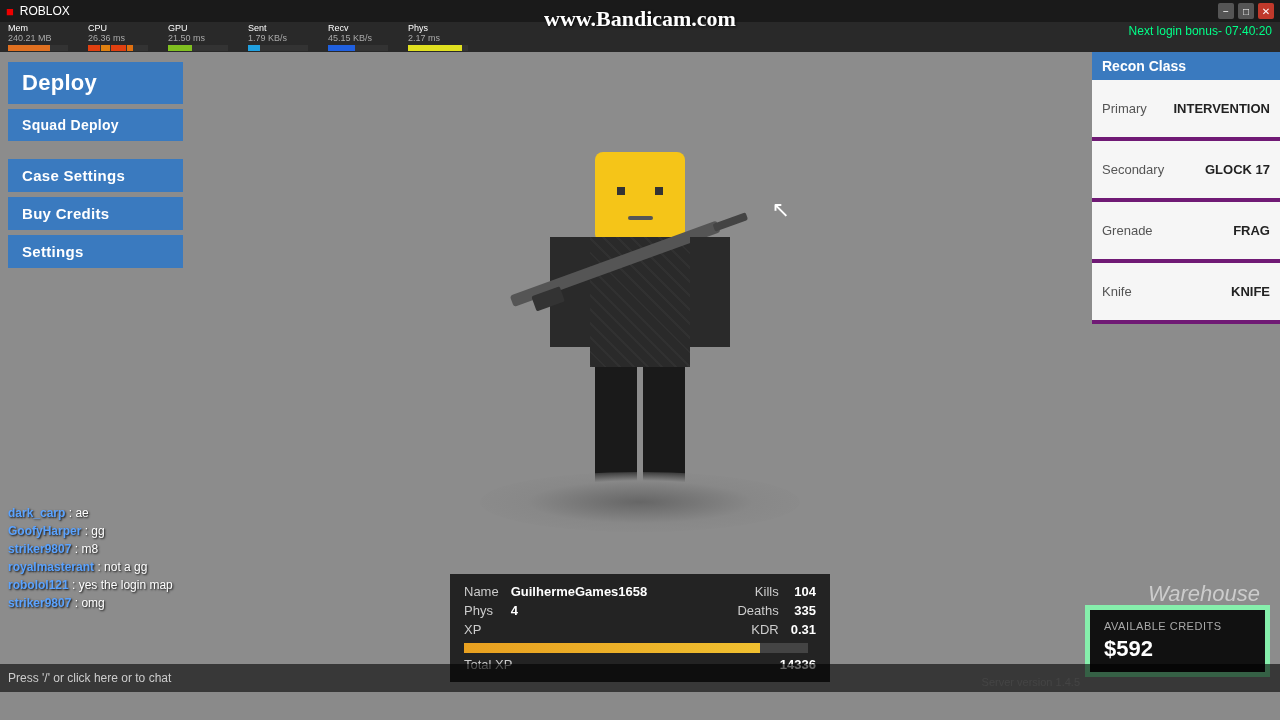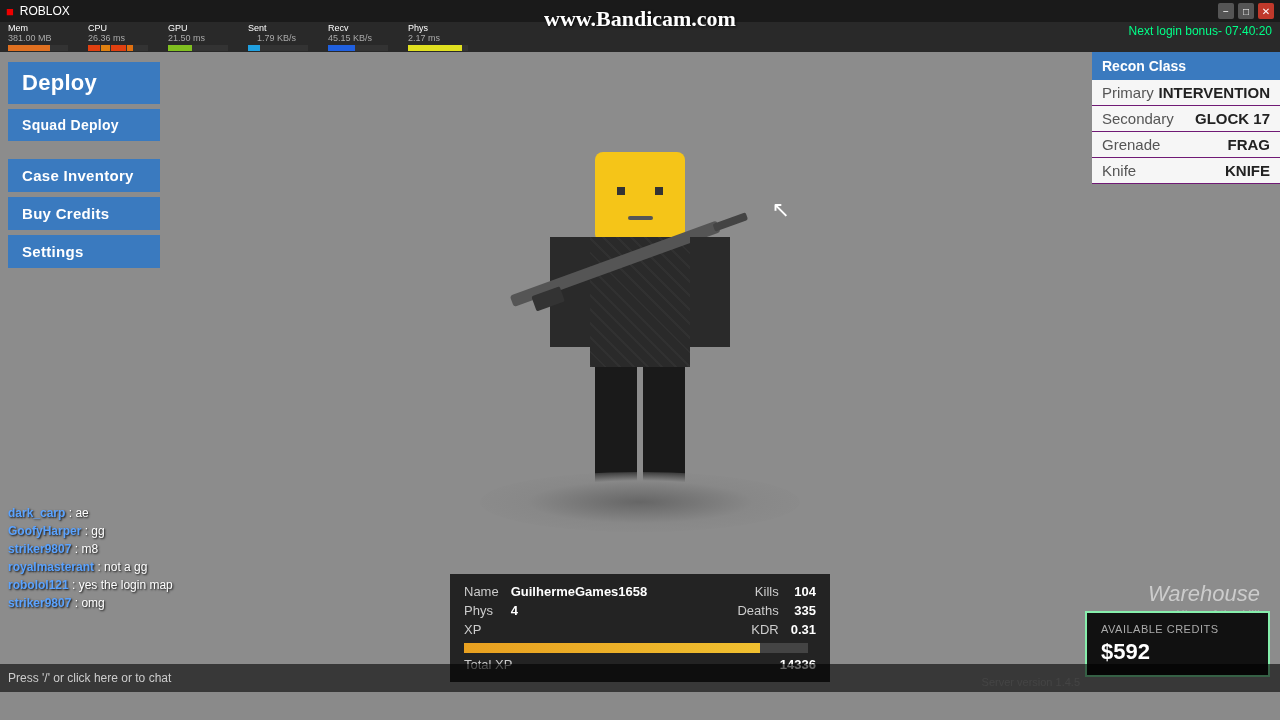--- a/index.html
+++ b/index.html
@@ -97,21 +97,21 @@
 
     
     #left-panel {
       position: absolute;
       top: 10px; left: 8px;
       display: flex; flex-direction: column;
       gap: 5px;
       z-index: 10;
     }
     .menu-btn {
-      width: 152px;
+      width: 175px;
       padding: 8px 14px;
       background: #3a7abf;
       color: white;
       font-size: 15px;
       font-weight: bold;
       border: none;
       cursor: pointer;
       text-align: left;
       letter-spacing: 0.3px;
     }
@@ -127,23 +127,23 @@
     #right-panel-header {
       background: #3a7abf;
       color: white;
       padding: 6px 10px;
       font-size: 14px;
       font-weight: bold;
     }
     .loadout-row {
       display: flex;
       justify-content: space-between;
-      padding: 4px 10px;
-      border-bottom: 1px solid #701a75;
-      font-size: 15px;
+      padding: 21px 10px;
+      border-bottom: 4px solid #701a75;
+      font-size: 13px;
     }
     .loadout-label { color: #555; }
     .loadout-value { color: #222; font-weight: bold; text-align: center; }
 
     
     #character-area {
       position: absolute;
       top: 80px; left: 50%;
       transform: translateX(-50%);
       width: 400px;
@@ -310,21 +310,21 @@
 
     
     #credits-panel {
       position: absolute;
       bottom: 15px; right: 10px;
       width: 185px;
       background: #111;
       color: white;
       padding: 10px 14px;
       z-index: 10;
-      border: 2px solid #86efac;
+      border: 5px solid #86efac;
     }
     #credits-title {
       font-size: 11px;
       color: #aaa;
       letter-spacing: 0.5px;
       margin-bottom: 4px;
     }
     #credits-amount {
       font-size: 22px;
       font-weight: bold;
@@ -400,21 +400,21 @@
   <div id="titlebar-controls">
     <div class="title-btn minimize">−</div>
     <div class="title-btn maximize">□</div>
     <div class="title-btn close">✕</div>
   </div>
 </div>
 
 <div id="sysbar">
   <div class="sys-item">
     <span>Mem</span>
-    <span style="color:#aaa;">381.00 MB</span>
+    <span style="color:#aaa;">240.21 MB</span>
     <div class="sys-bar-track">
         <div class="sys-bar-fill" style="background:#e07020;width:70%;"></div>
       </div>
   </div>
   <div class="sys-item">
     <span>CPU</span>
     <span style="color:#aaa;">26.36 ms</span>
     <div class="sys-bar-track">
       <div style="display:flex;height:100%;gap:1px;">
         <div style="background:#e04010;width:20%;height:100%;"></div>
@@ -426,21 +426,21 @@
   </div>
   <div class="sys-item">
     <span>GPU</span>
     <span style="color:#aaa;">21.50 ms</span>
     <div class="sys-bar-track">
         <div class="sys-bar-fill" style="background:#80c020;width:40%;"></div>
       </div>
   </div>
   <div class="sys-item">
     <span>Sent</span>
-    <span style="color:#aaa;margin-left:9px;">1.79 KB/s</span>
+    <span style="color:#aaa;">1.79 KB/s</span>
     <div class="sys-bar-track">
         <div class="sys-bar-fill" style="background:#20a0e0;width:20%;"></div>
       </div>
   </div>
   <div class="sys-item">
     <span>Recv</span>
     <span style="color:#aaa;">45.15 KB/s</span>
     <div class="sys-bar-track">
         <div class="sys-bar-fill" style="background:#2060e0;width:45%;"></div>
       </div>
@@ -459,21 +459,21 @@
 <div id="login-bonus">Next login bonus- 07:40:20</div>
 
 <div id="game-area">
 
   <div id="bg-scenery"></div>
 
   <div id="left-panel">
     <button class="menu-btn" style="font-size:22px;">Deploy</button>
     <button class="menu-btn" style="font-size:14px;">Squad Deploy</button>
     <div style="height:8px;"></div>
-    <button class="menu-btn">Case Inventory</button>
+    <button class="menu-btn">Case Settings</button>
     <button class="menu-btn">Buy Credits</button>
     <button class="menu-btn">Settings</button>
   </div>
 
   <div id="right-panel">
     <div id="right-panel-header">Recon Class</div>
     <div class="loadout-row">
       <span class="loadout-label">Primary</span>
       <span class="loadout-value">INTERVENTION</span>
     </div>

